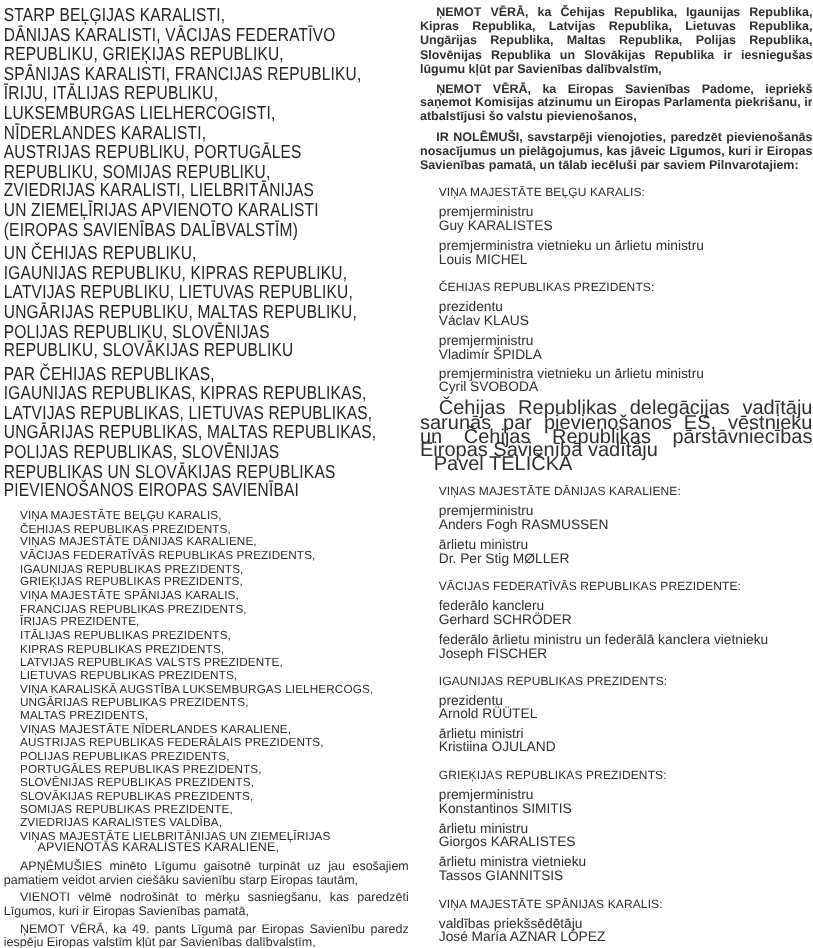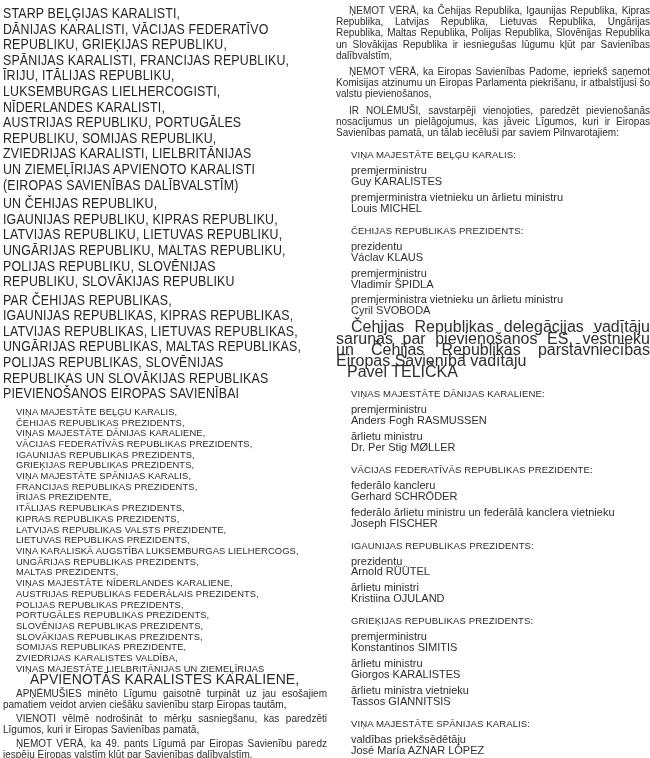--- a/index.html
+++ b/index.html
@@ -13,25 +13,25 @@
   .col.right{width:314px;}
 
   
   .h-big{
     font-size:15px;line-height:15.6px;white-space:pre-line;
     width:392px;transform:scaleX(0.826);transform-origin:0 0;
     margin:0 0 3px 0;color:#262626;letter-spacing:.2px;
   }
   
   .hos{font-size:9.4px;line-height:10.7px;white-space:pre-line;margin:6px 0 0 13px;letter-spacing:.1px;color:#2b2b2b;}
-  .hos-wrap{font-size:14px;line-height:10.7px;margin:0 0 0 27px;letter-spacing:.1px;color:#2b2b2b;}
+  .hos-wrap{font-size:10px;line-height:10.7px;margin:0 0 0 27px;letter-spacing:.1px;color:#2b2b2b;}
 
   
   .para{font-size:10px;line-height:11px;text-align:justify;text-indent:13px;margin:3px 0 0 0;}
-  .col.right .para{line-height:11.2px;margin-top:5px;}
+  .col.right .para{line-height:11.2px;margin-top:5px;font-weight:bold;}
   .col.right .para.first{margin-top:0;}
 
   
   .dhead{font-size:9.6px;line-height:11px;margin:11px 0 0 15px;letter-spacing:.1px;color:#2b2b2b;}
   .entry{margin:5px 0 0 15px;font-size:11px;line-height:10.9px;}
   .entry-long{margin:5px 0 0 0;font-size:16px;line-height:11.2px;}
   .entry-long .etitle{text-align:justify;text-indent:15px;}
   .entry-long .ename{margin-left:11px;}
 </style>
 </head>

